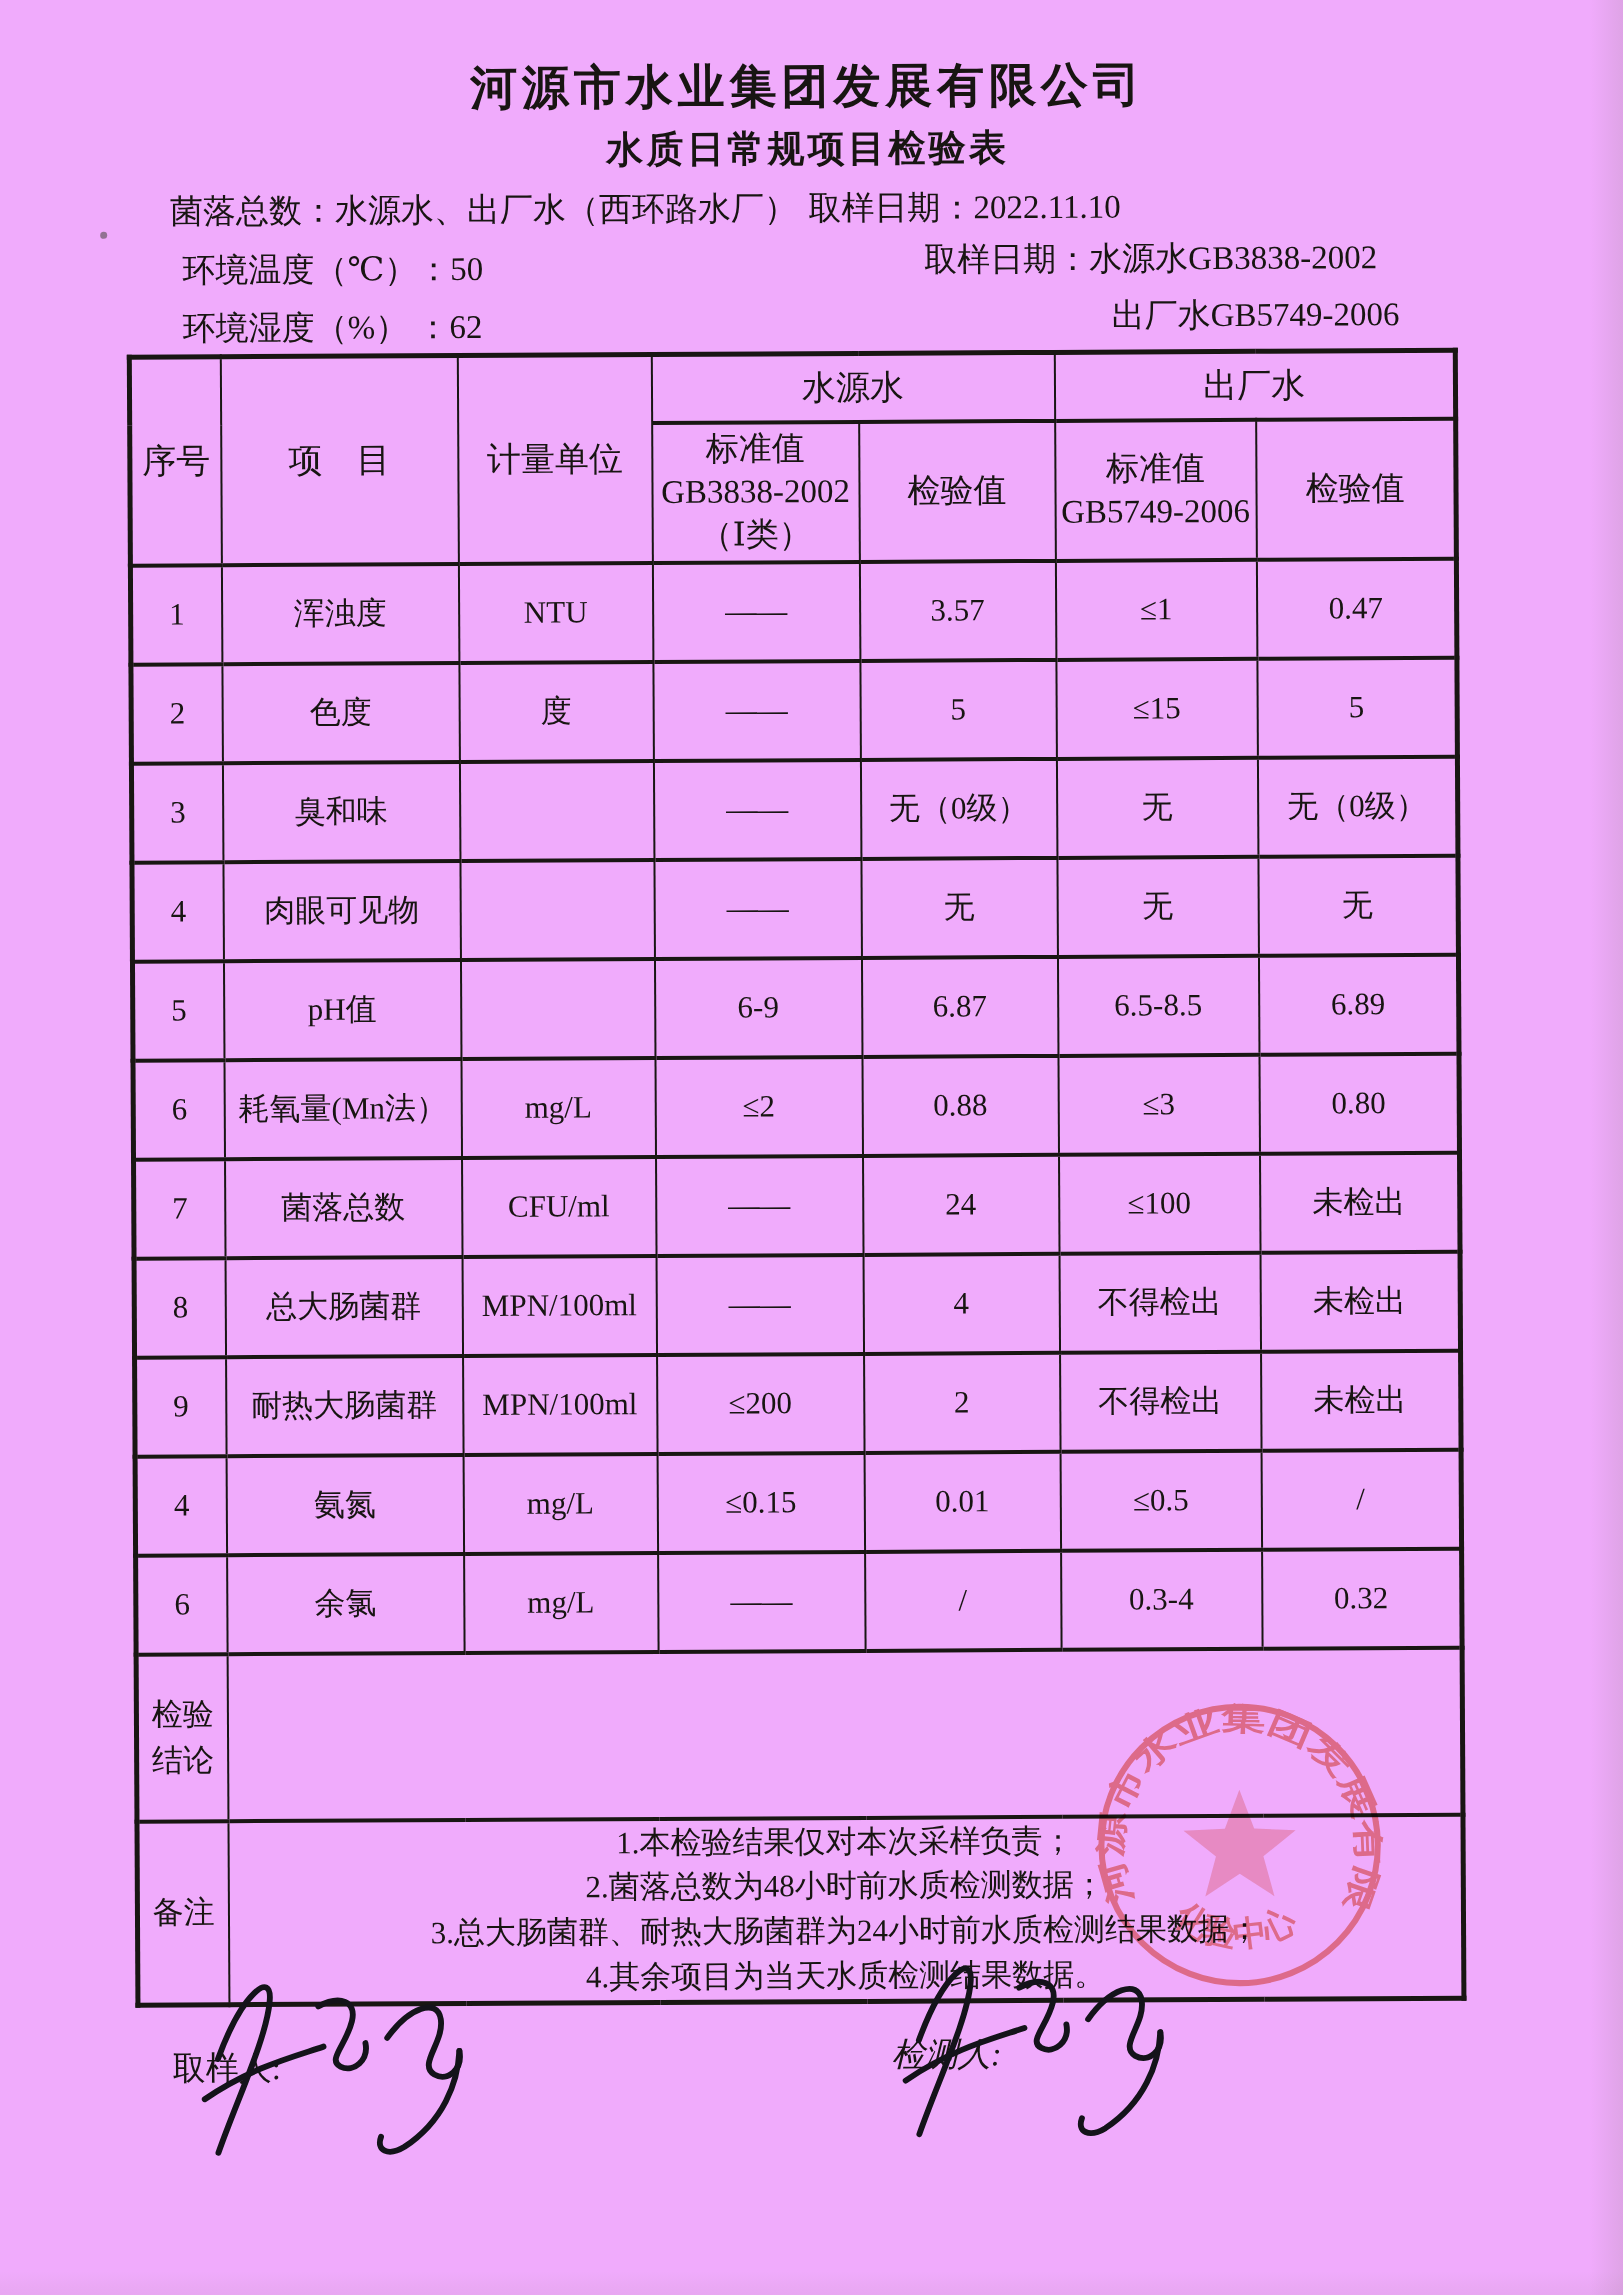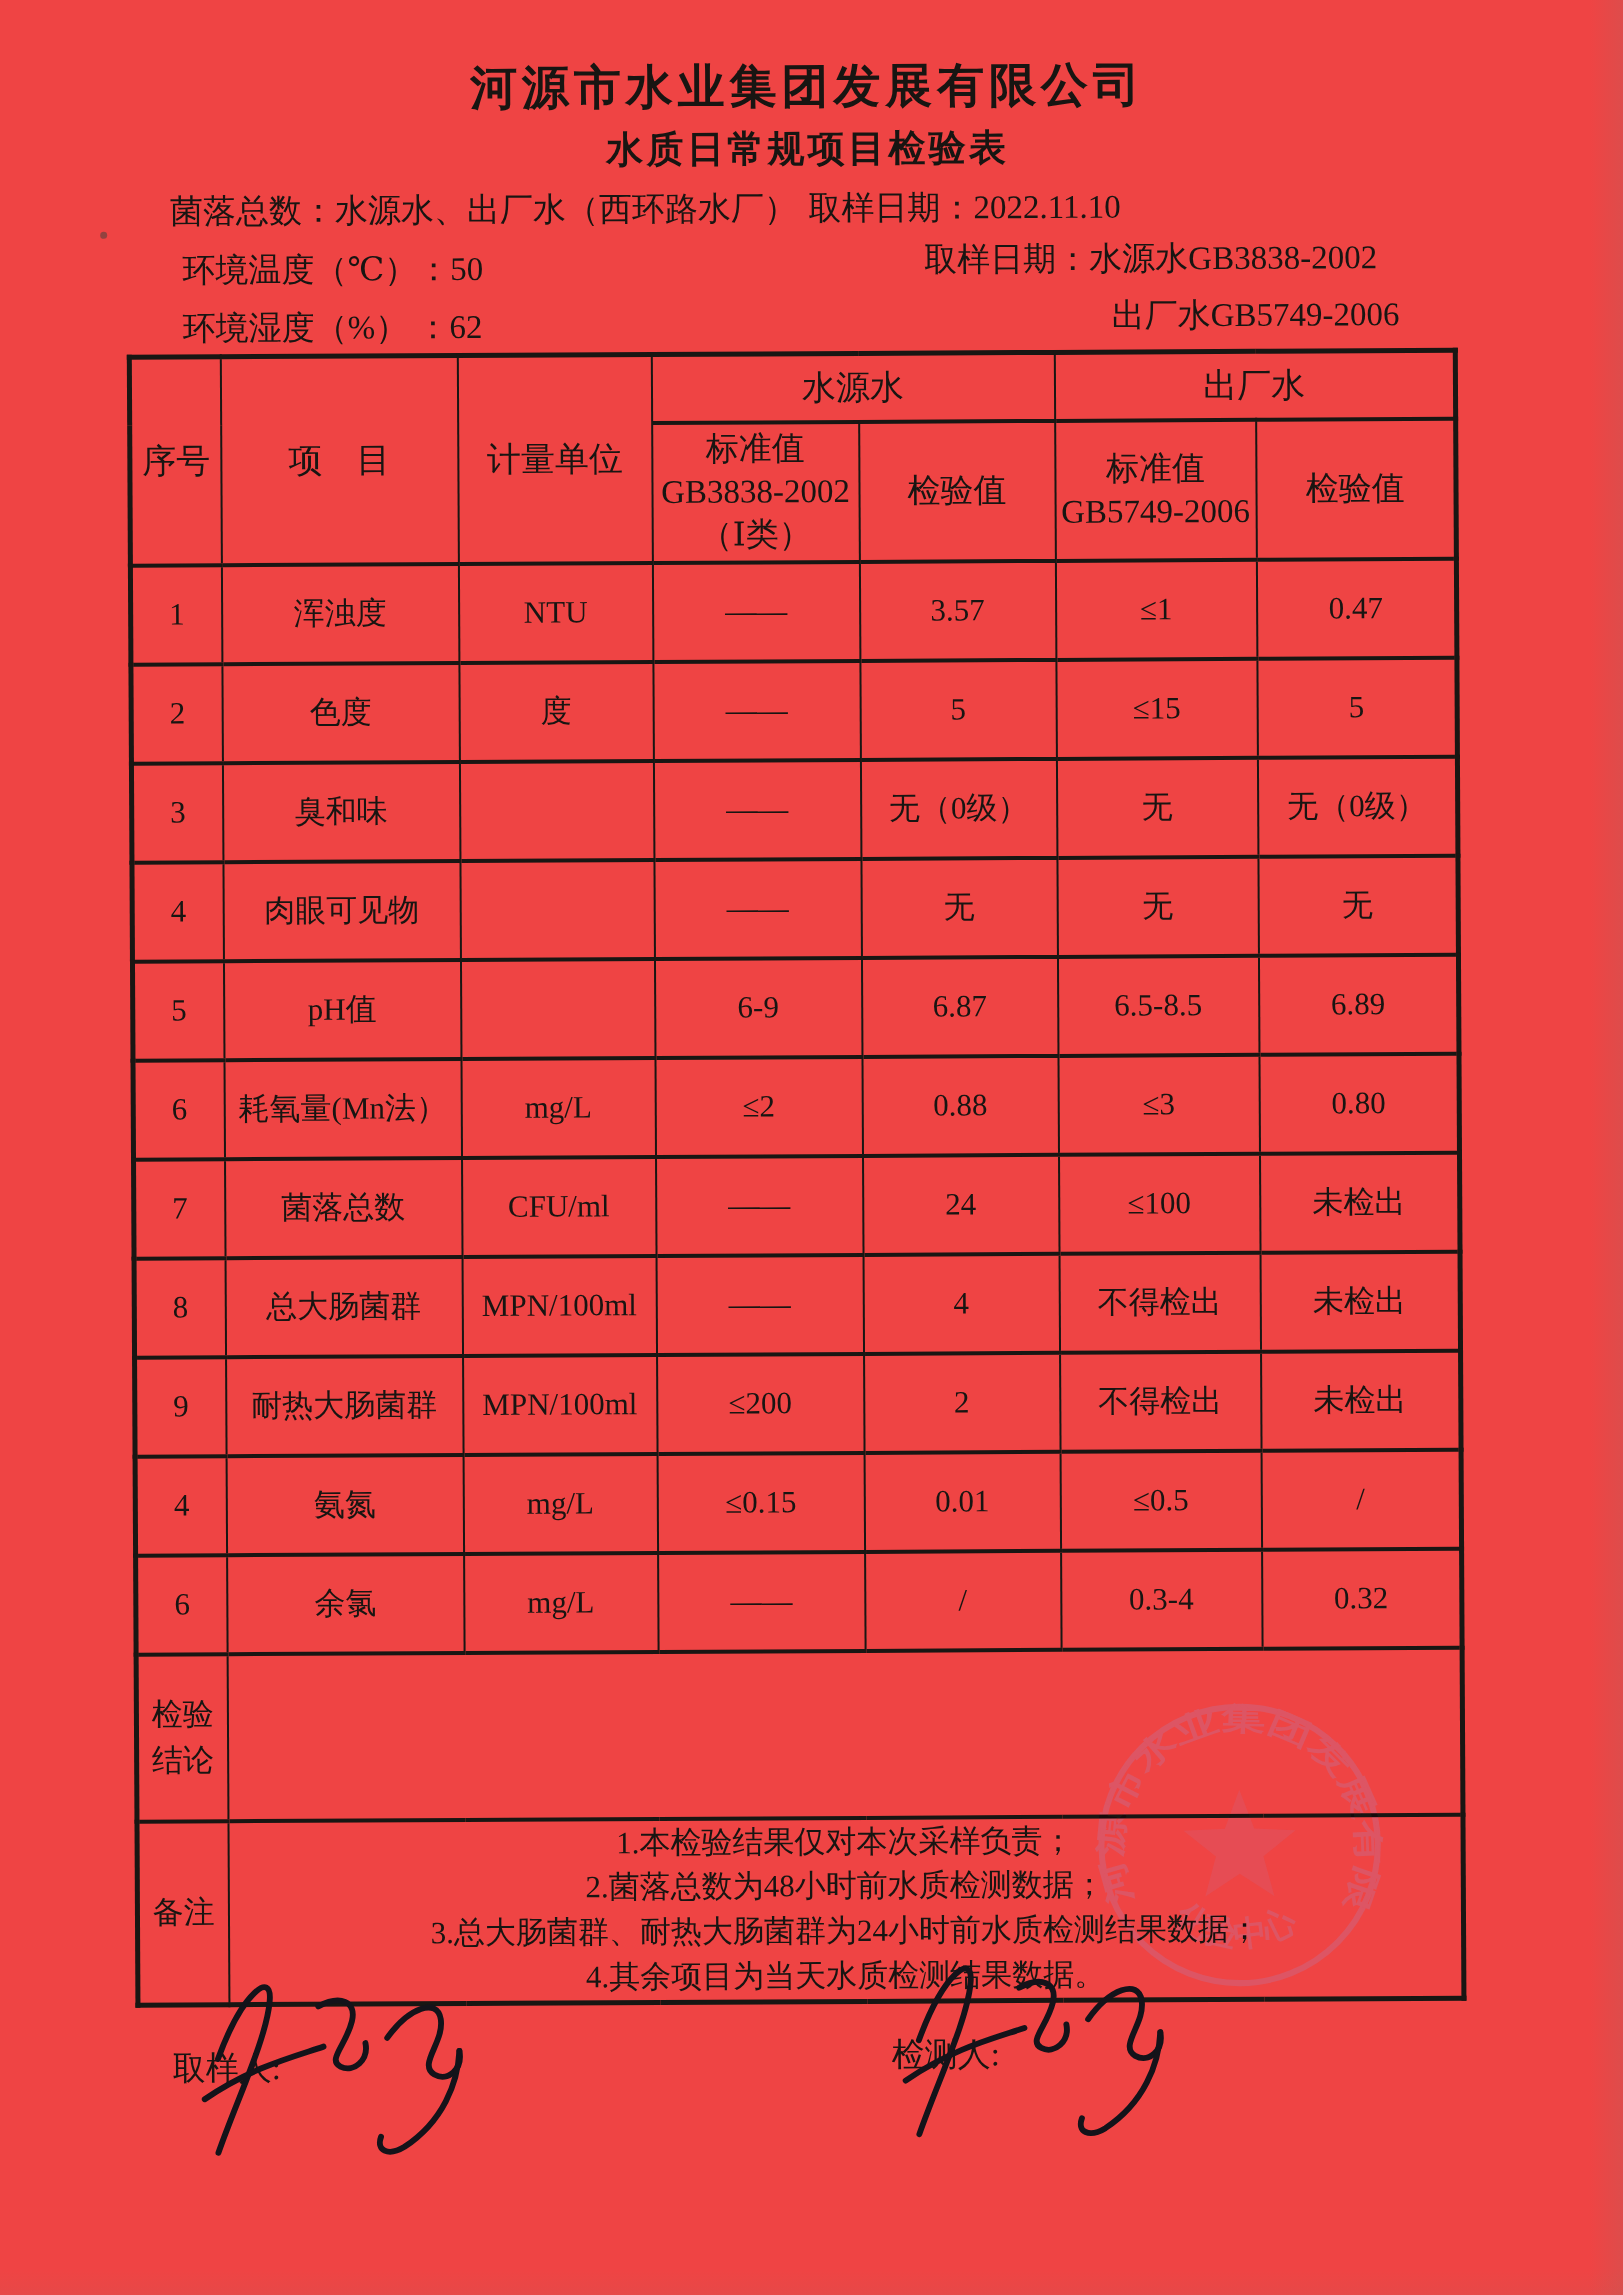--- a/index.html
+++ b/index.html
@@ -4,21 +4,21 @@
 <style>
   html,body{margin:0;padding:0;}
   body{
     width:1624px;height:2295px;
     background:#f7f5f1;
     font-family:"Liberation Serif","DejaVu Serif",serif;
     color:#181512;
     overflow:hidden;
     position:relative;
   }
-  .page{position:absolute;inset:0;background:#ef4444;}
+  .page{position:absolute;inset:0;background:#f0abfc;}
   .page::after{
     content:"";position:absolute;top:0;right:0;width:34px;height:100%;
     background:linear-gradient(to right, rgba(255,255,255,0), rgba(128,122,112,0.16));
     pointer-events:none;
   }
   .page::before{
     content:"";position:absolute;left:0;bottom:0;width:100%;height:24.5px;
     background:linear-gradient(to bottom, rgba(255,255,255,0), rgba(128,122,112,0.08));
     pointer-events:none;
   }
@@ -60,21 +60,21 @@
   tr.h2 td{font-size:33px;line-height:1.35;}
   td.label-cell{font-size:33px;line-height:1.5;}
   td.notes-cell{
     text-align:left;vertical-align:middle;padding-left:11.4px;
     font-size:29px;line-height:1.45;font-weight:500;
   }
   .std-lines div{line-height:1.3;}
 
   .sig-label{position:absolute;font-size:33px;font-weight:500;white-space:nowrap;}
   .sig-label.sampler{left:167px;top:2043px;}
-  .sig-label.tester{left:886px;top:2033px;}
+  .sig-label.tester{left:886px;top:2033px;font-style:italic;}
   .signature{position:absolute;width:320px;height:218px;}
   .signature.sampler{left:178px;top:1955px;}
   .signature.tester{left:879px;top:1940px;}
   .signature path{fill:none;stroke:#14131a;stroke-width:7;stroke-linecap:round;stroke-linejoin:round;}
 
   .stamp{
     position:absolute;left:1084px;top:1696px;width:302px;height:302px;
     opacity:0.8;mix-blend-mode:multiply;
   }
   .stamp svg{width:100%;height:100%;}

